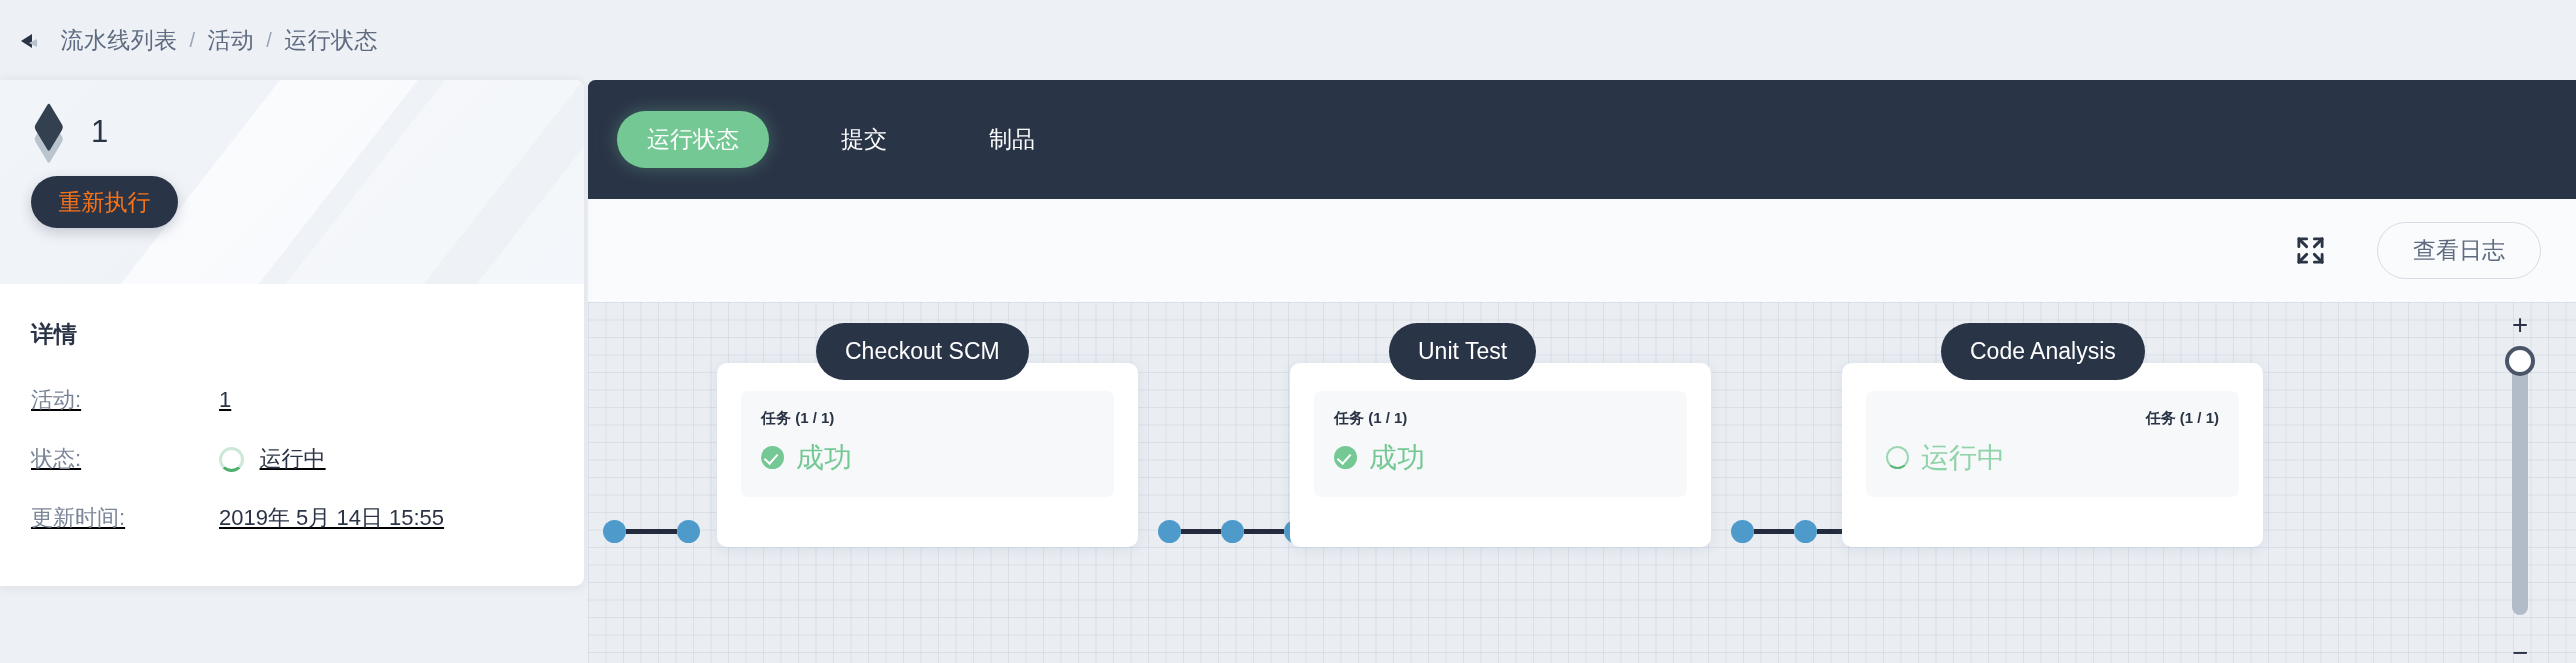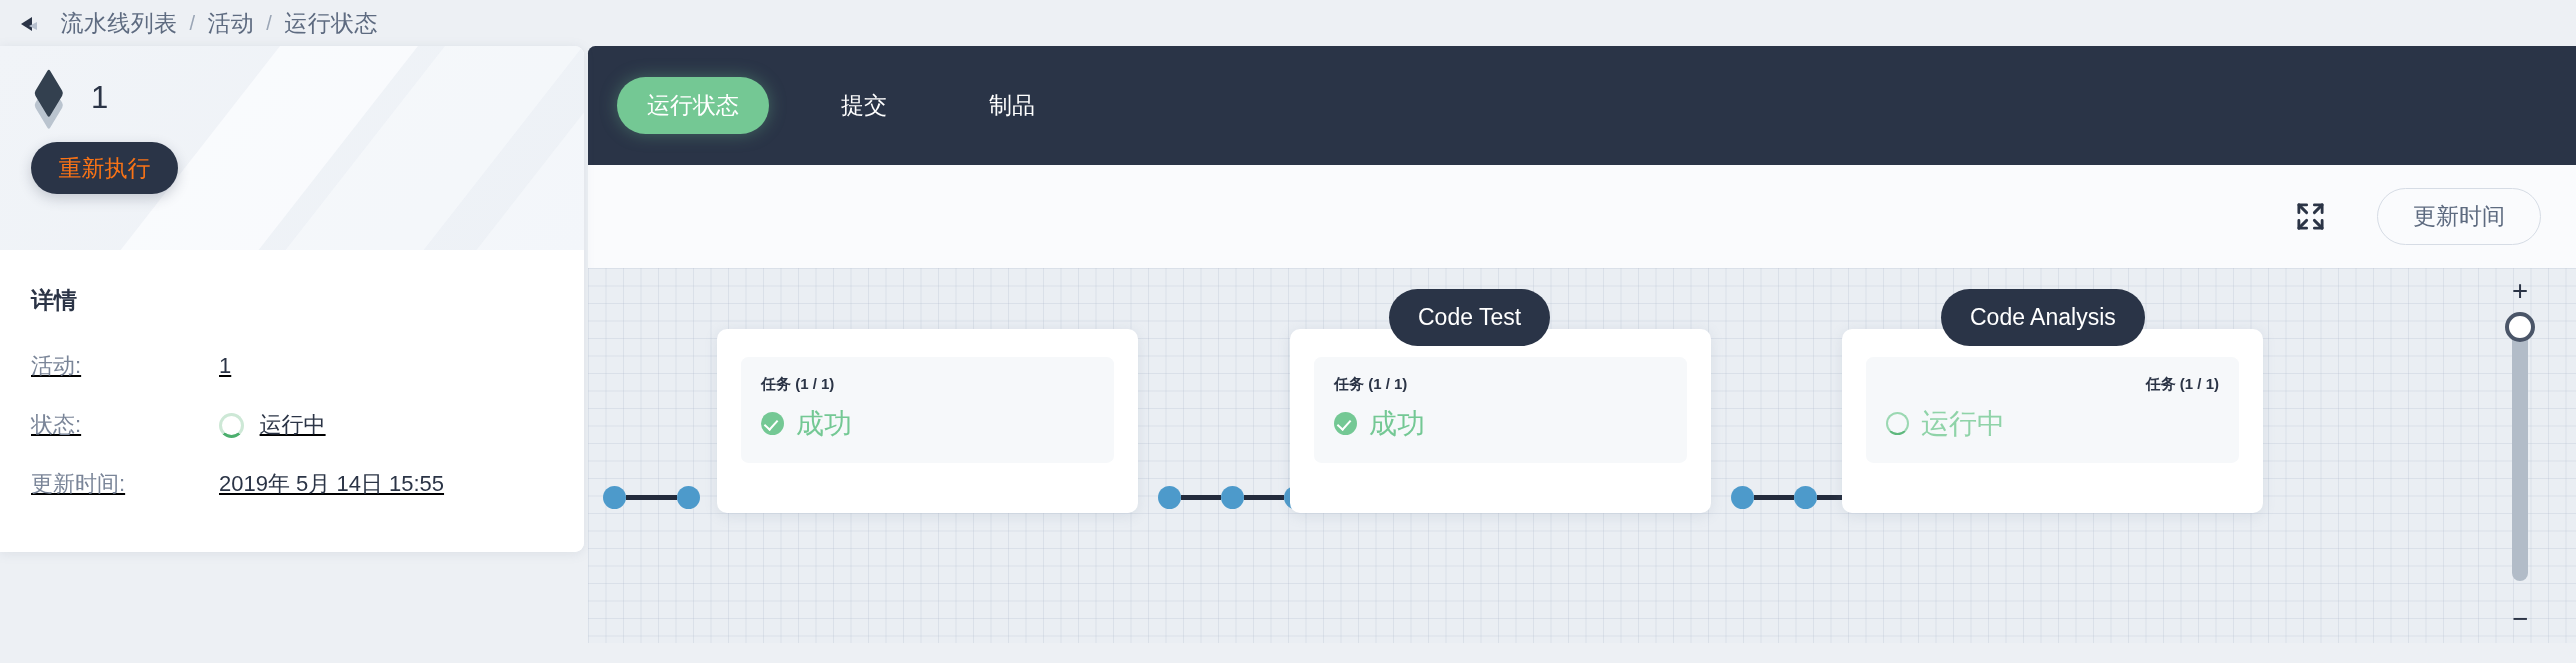--- a/index.html
+++ b/index.html
@@ -7,21 +7,21 @@
     width: 2576px;
     height: 663px;
     overflow: hidden;
     background: #EDF0F4;
     font-family: "Liberation Sans", "DejaVu Sans", sans-serif;
     -webkit-font-smoothing: antialiased;
   }
 
   
   .breadcrumb-bar {
-    height: 46px;
+    height: 80px;
     display: flex;
     align-items: center;
     padding-left: 16.5px;
     background: #EDF0F4;
   }
   .back-icon {
     width: 31px;
     height: 31px;
     position: relative;
     flex: 0 0 auto;
@@ -427,54 +427,55 @@
           <polyline points="9,3 3,3 3,9"></polyline>
           <polyline points="15,3 21,3 21,9"></polyline>
           <polyline points="9,21 3,21 3,15"></polyline>
           <polyline points="15,21 21,21 21,15"></polyline>
           <line x1="3" y1="3" x2="9" y2="9"></line>
           <line x1="21" y1="3" x2="15" y2="9"></line>
           <line x1="3" y1="21" x2="9" y2="15"></line>
           <line x1="21" y1="21" x2="15" y2="15"></line>
         </svg>
       </span>
-      <button class="view-log-btn">更新时间</button>
+      <button class="view-log-btn">查看日志</button>
     </div>
 
     <div class="canvas">
       <div class="graph">
 
         <div class="connector" style="left:14.7px; top:218px;">
           <span class="cdot"></span>
           <span class="cline" style="width:51px;"></span>
           <span class="cdot"></span>
         </div>
 
         <div class="stage" style="left:129px;">
+          <div class="stage-label">Checkout SCM</div>
           <div class="stage-card">
             <div class="job-box">
               <div class="job-title">任务 (1 / 1)</div>
               <div class="job-status status-ok">
                 <span class="check-icon"></span>
                 <span>成功</span>
               </div>
             </div>
           </div>
         </div>
 
         <div class="connector" style="left:570px; top:218px;">
           <span class="cdot"></span>
           <span class="cline" style="width:40px;"></span>
           <span class="cdot"></span>
           <span class="cline" style="width:40px;"></span>
           <span class="cdot"></span>
         </div>
 
         <div class="stage" style="left:702px;">
-          <div class="stage-label">Code Test</div>
+          <div class="stage-label">Unit Test</div>
           <div class="stage-card">
             <div class="job-box">
               <div class="job-title">任务 (1 / 1)</div>
               <div class="job-status status-ok">
                 <span class="check-icon"></span>
                 <span>成功</span>
               </div>
             </div>
           </div>
         </div>

